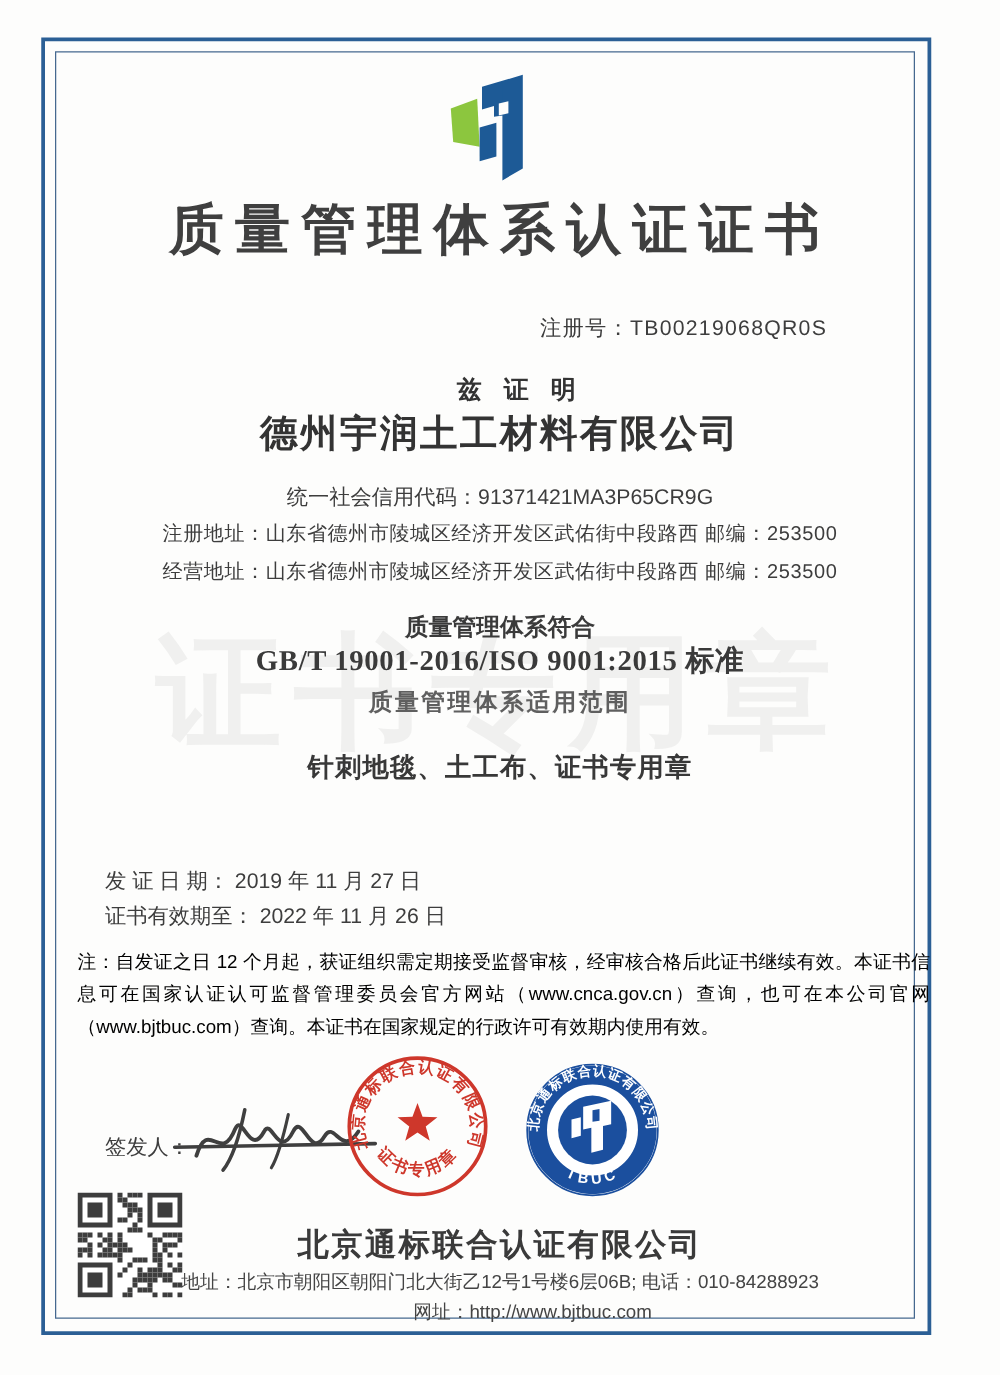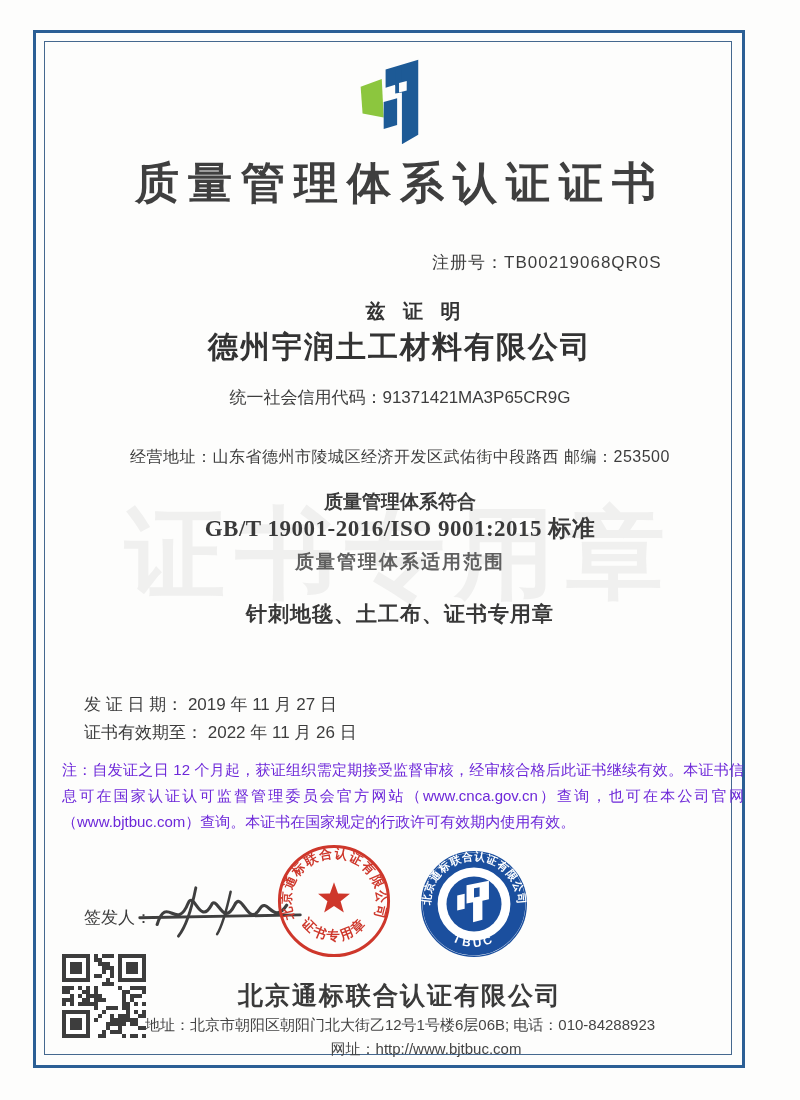--- a/index.html
+++ b/index.html
@@ -25,21 +25,21 @@
   .addr1{top:417px;} .addr2{top:447px;}
   .conform{top:489px;font-size:19px;font-weight:700;color:#3a3a3a;}
   .standard{top:513px;font-size:23px;font-weight:700;
        font-family:"Liberation Serif",serif;color:#3a3a3a;letter-spacing:0.5px;}
   .scopehead{top:549px;font-size:19px;font-weight:600;color:#5f5f5f;letter-spacing:2px;}
   .scope1{top:600px;font-size:21px;font-weight:700;letter-spacing:1px;color:#383838;}
   .scope2{top:638px;font-size:21px;font-weight:700;color:#383838;}
   .issue{top:693px;left:84px;font-size:17px;}
   .valid{top:721px;left:84px;font-size:17px;}
   .note{top:757px;left:62px;width:682px;font-size:15px;line-height:1.72;
-       text-align:justify;color:#6d28d9;}
+       text-align:justify;color:#000000;}
   .signer{top:906px;left:84px;font-size:17px;z-index:3;}
   .signature{top:882px;left:136px;z-index:3;}
   .seal-red{top:842px;left:275px;z-index:4;}
   .seal-blue{top:848px;left:418px;z-index:4;}
   .qr{top:954px;left:62px;width:84px;height:84px;}
   .f-company{top:979px;font-size:25px;font-weight:700;letter-spacing:2px;color:#3a3a3a;z-index:2;}
   .f-addr{top:1016px;font-size:15px;color:#444;z-index:2;}
   .f-web{top:1040px;font-size:15px;color:#444;z-index:2;padding-left:26px;}
   .seal-red text{fill:#ce372b;font-weight:700;}
   .seal-blue text{fill:#ffffff;font-weight:700;}
@@ -69,20 +69,21 @@
   <div class="abs cx title z2">质量管理体系认证证书</div>
 
   <div class="abs reg z2">注册号：TB00219068QR0S</div>
 
   <div class="abs cx certify z2">兹 证 明</div>
 
   <div class="abs cx company z2">德州宇润土工材料有限公司</div>
 
   <div class="abs cx credit z2">统一社会信用代码：91371421MA3P65CR9G</div>
 
+  <div class="abs cx addr addr1 z2">注册地址：山东省德州市陵城区经济开发区武佑街中段路西  邮编：253500</div>
 
   <div class="abs cx addr addr2 z2">经营地址：山东省德州市陵城区经济开发区武佑街中段路西  邮编：253500</div>
 
   <div class="abs cx conform z2">质量管理体系符合</div>
 
   <div class="abs cx standard z2">GB/T 19001-2016/ISO 9001:2015 标准</div>
 
   <div class="abs cx scopehead z2">质量管理体系适用范围</div>
 
   <div class="abs cx scope1 z2">针刺地毯、土工布、证书专用章</div>

